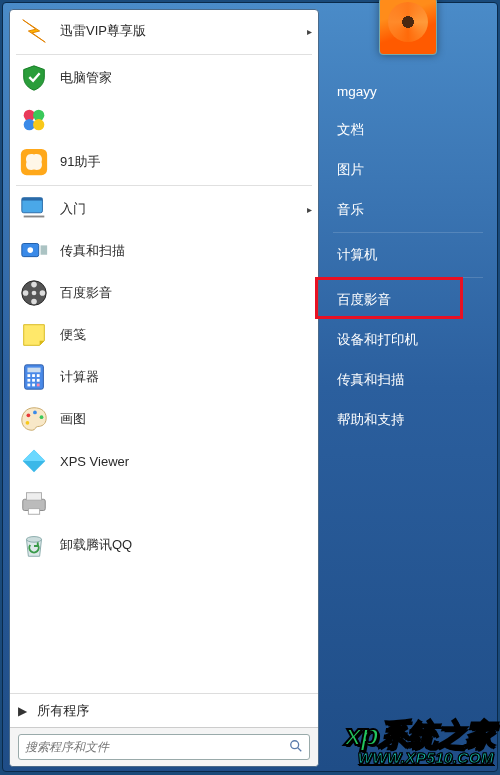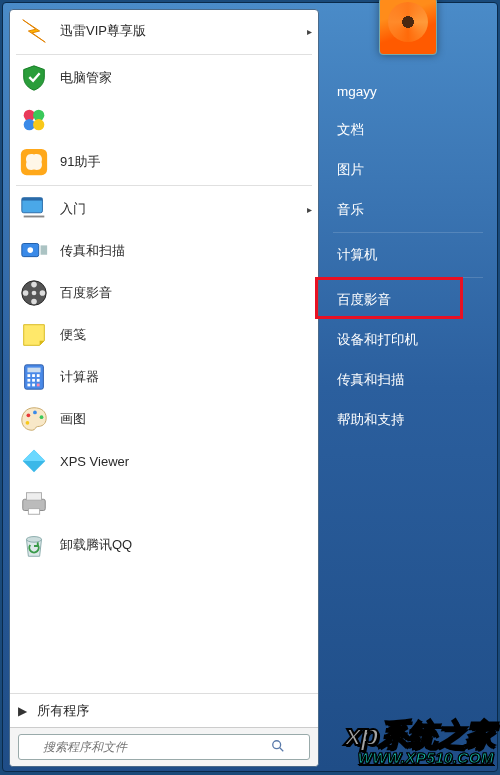--- a/index.html
+++ b/index.html
@@ -80,21 +80,21 @@
   background: #f4f4f4;
   border-radius: 0 0 4px 4px;
 }
 .search-box {
   display: flex;
   align-items: center;
   background: #fff;
   border: 1px solid #9aa;
   border-radius: 3px;
   height: 26px;
-  padding: 0 24px;
+  padding: 0 6px;
 }
 .search-box input {
   flex: 1;
   border: none;
   outline: none;
   font-size: 12px;
   font-style: italic;
   color: #888;
 }
 .search-box .magnify { color: #5a7aaa; font-size: 14px; }
@@ -152,21 +152,21 @@
   line-height: 1;
   pointer-events: none;
 }
 .watermark .line1 {
   font-size: 30px;
   color: #fff;
   -webkit-text-stroke: 2px #000;
   text-shadow: 2px 2px 0 #000;
   letter-spacing: -1px;
 }
-.watermark .line1 .xp { color: #a3a3a3; text-align: right; }
+.watermark .line1 .xp { color: #22c55e; text-align: right; }
 .watermark .line2 {
   font-size: 15px;
   color: #14b8a6;
   -webkit-text-stroke: 1px #000;
   text-shadow: 1px 1px 0 #000;
   font-weight: bold;
   letter-spacing: 0.5px;
   text-decoration: underline;
 }
 

